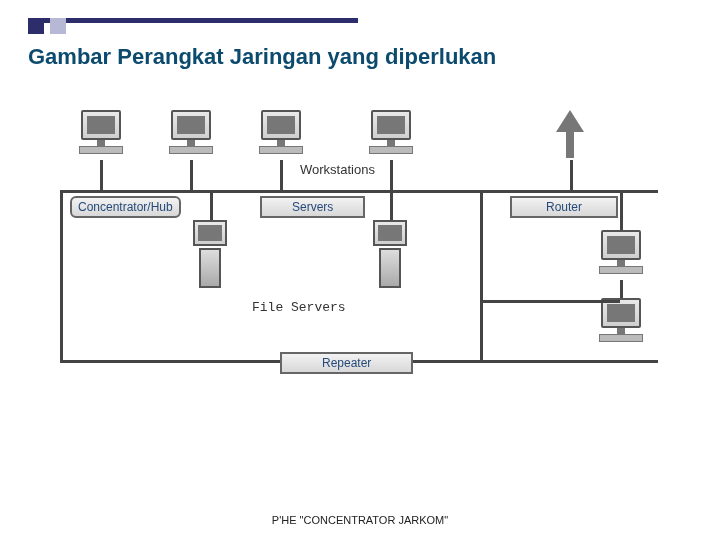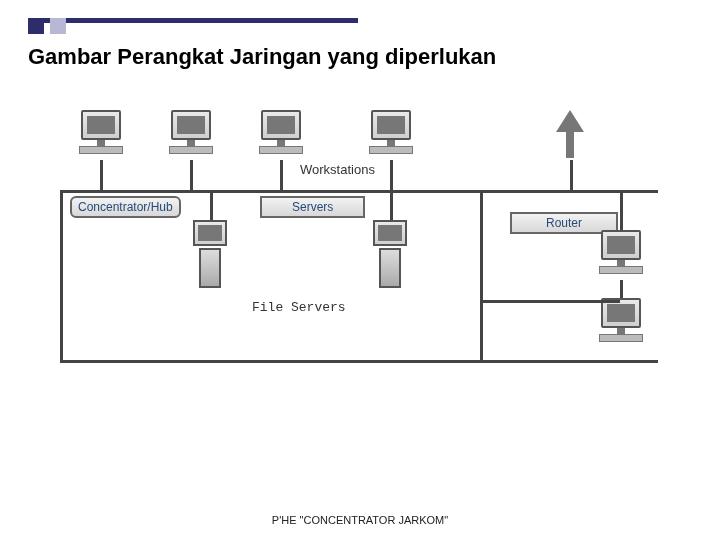--- a/index.html
+++ b/index.html
@@ -27,21 +27,21 @@
     position: absolute;
     top: 18px; left: 50px;
     width: 16px; height: 16px;
     background: #b7b7d6;
   }
   h1.title {
     position: absolute;
     top: 44px; left: 28px;
     font-size: 22px;
     font-weight: bold;
-    color: #000000;
+    color: #0c4a6e;
     text-align: right;
   }
   .diagram {
     position: absolute;
     top: 100px; left: 60px;
     width: 598px; height: 360px; padding-left: 9px;
   }
   .line {
     position: absolute;
     background: #444;
@@ -168,21 +168,21 @@
   <div class="ws" style="top:10px; left:308px;">
     <div class="monitor"></div>
       <div class="stand"></div>
       <div class="base"></div>
   </div>
 
   <div class="caption" style="top:62px; left:240px;">Workstations</div>
 
   <div class="device-box" style="top:96px; left:10px;border-radius:6px;">Concentrator/Hub</div>
   <div class="device-box" style="top:96px; left:200px; padding:2px 30px;">Servers</div>
-  <div class="device-box" style="top:112px; left:450px; padding:2px 34px;">Router</div>
+  <div class="device-box" style="top:96px; left:450px; padding:2px 34px;">Router</div>
 
   <div class="v" style="top:60px; left:510px; height:30px;"></div>
   <div class="arrow-stem" style="top:30px; left:506px;"></div>
   <div class="arrow-up" style="top:10px; left:496px;"></div>
 
   <div class="v" style="top:93px; left:560px; height:40px;"></div>
   <div class="ws" style="top:130px; left:538px;">
     <div class="monitor"></div>
       <div class="stand"></div>
       <div class="base"></div>
@@ -202,16 +202,17 @@
       <div class="tower"></div>
   </div>
   <div class="v" style="top:93px; left:330px; height:30px;"></div>
   <div class="server" style="top:120px; left:310px;">
     <div class="mon"></div>
       <div class="tower"></div>
   </div>
 
   <div class="caption" style="top:200px; left:192px;font-family:Liberation Mono, monospace;">File Servers</div>
 
+  <div class="device-box" style="top:252px; left:220px; padding:2px 40px;">Repeater</div>
 
 </div>
 
 <div class="footer">P'HE "CONCENTRATOR JARKOM"</div>
 
 </body></html>

